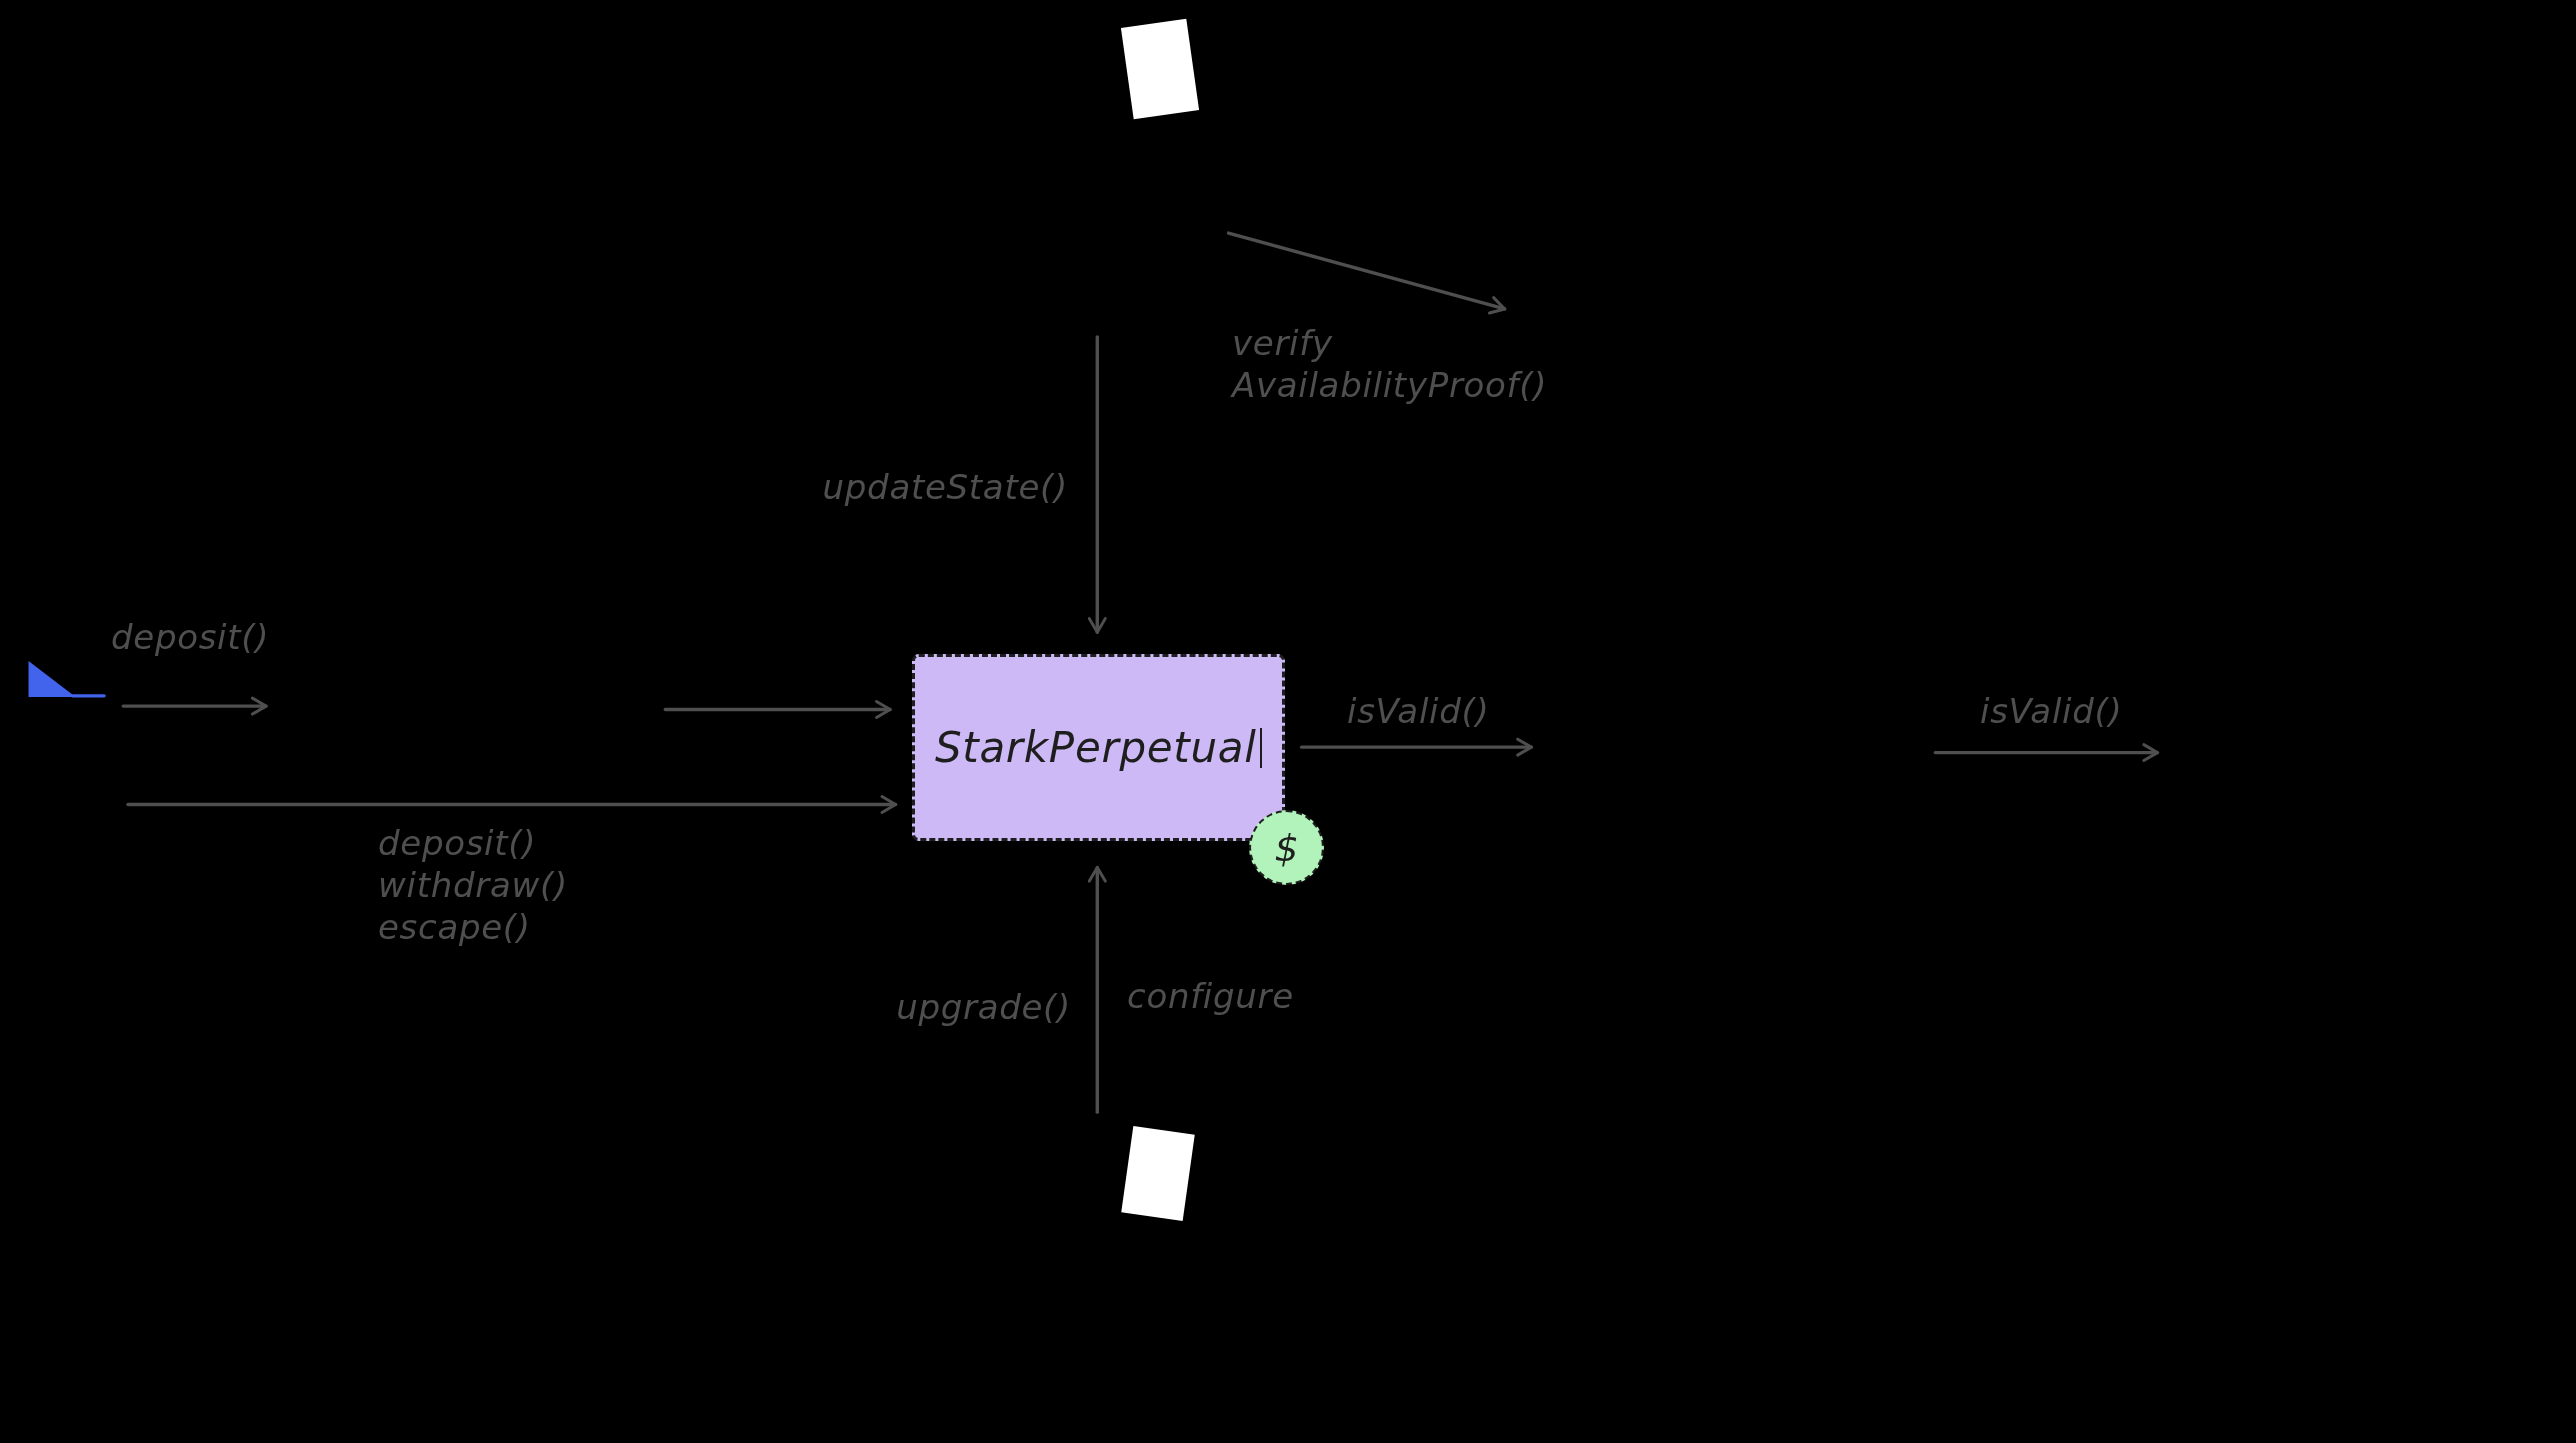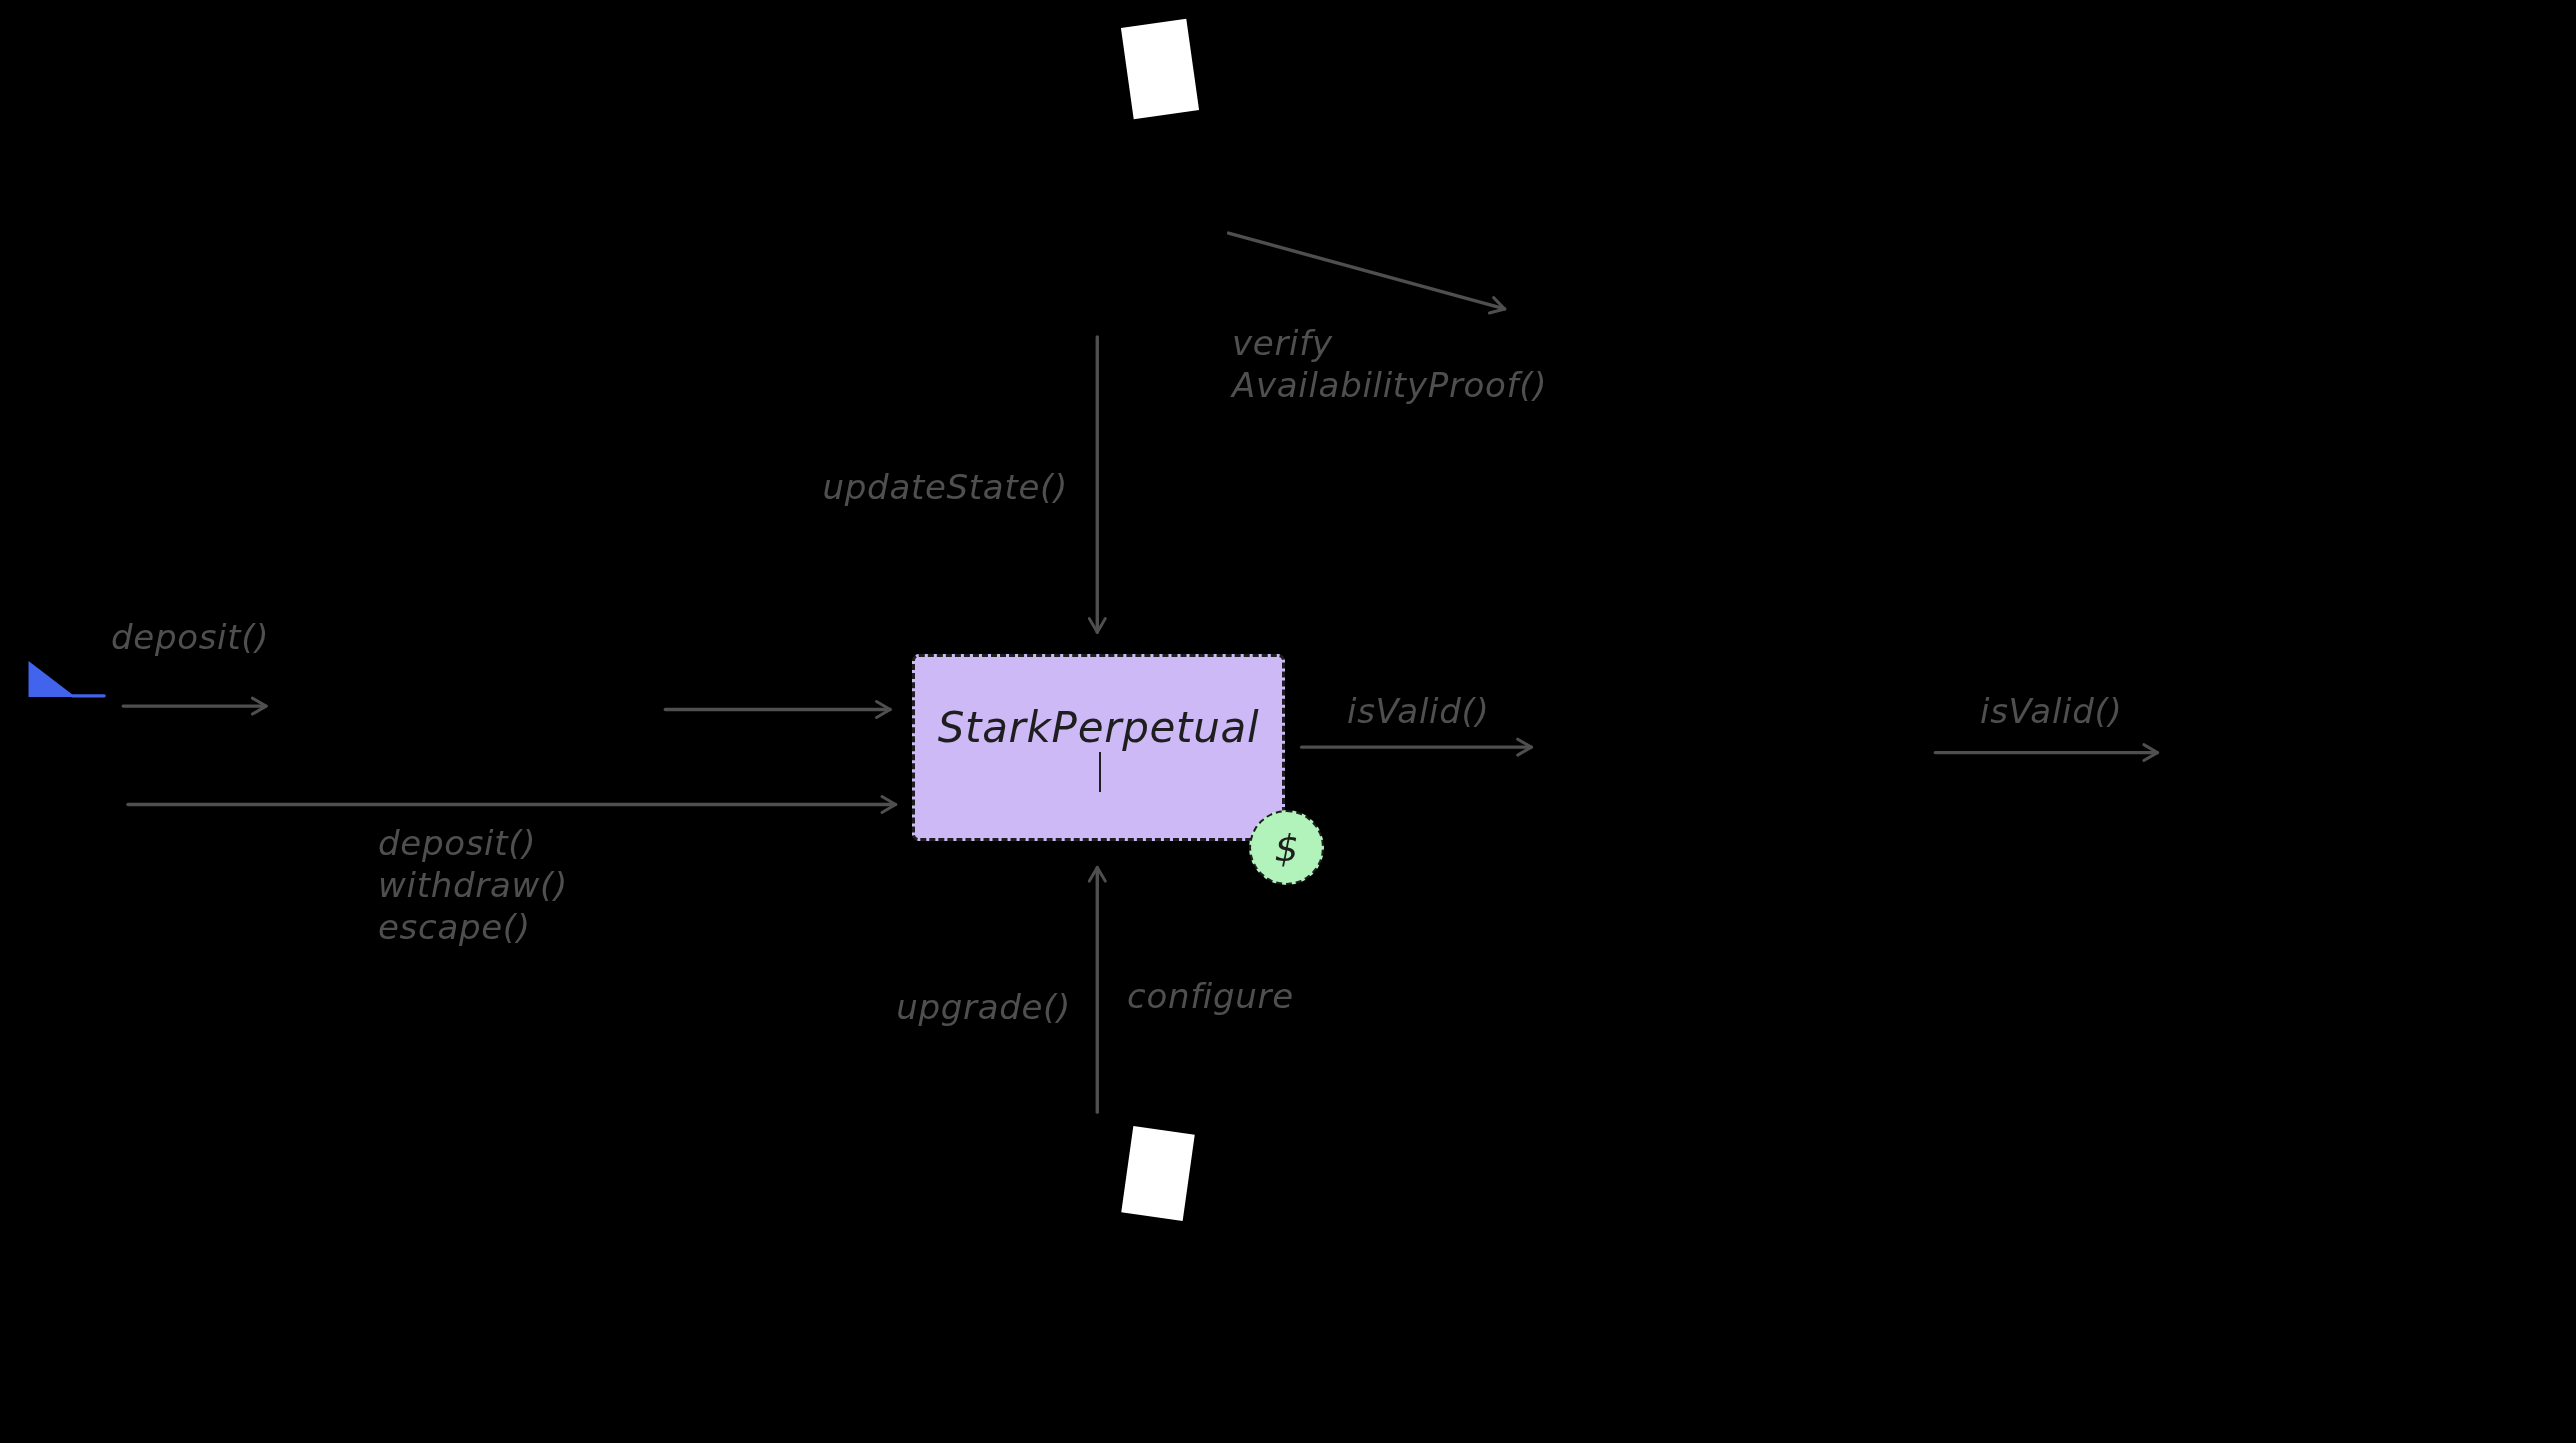--- a/index.html
+++ b/index.html
@@ -44,21 +44,20 @@
     display: flex;
     align-items: center;
     justify-content: center;
     border: 3.4px dashed #1e1e1e;
     border-radius: 6.8px;
     color: #1e1e1e;
     font-size: 42px;
     font-style: italic;
     letter-spacing: 0.7px;
     z-index: 1;
-    flex-direction: column;
   }
   .node-stark { left: 912px; top: 654px; width: 373px; height: 187px; background: #cdb9f6; }
   .node-sharp { left: 2177px; top: 654px; width: 378px; height: 192px; background: #a5d8ff; }
 
   .text-cursor {
     display: inline-block;
     width: 2.1px;
     height: 40px;
     background: #1e1e1e;
     margin-left: 3.4px;

